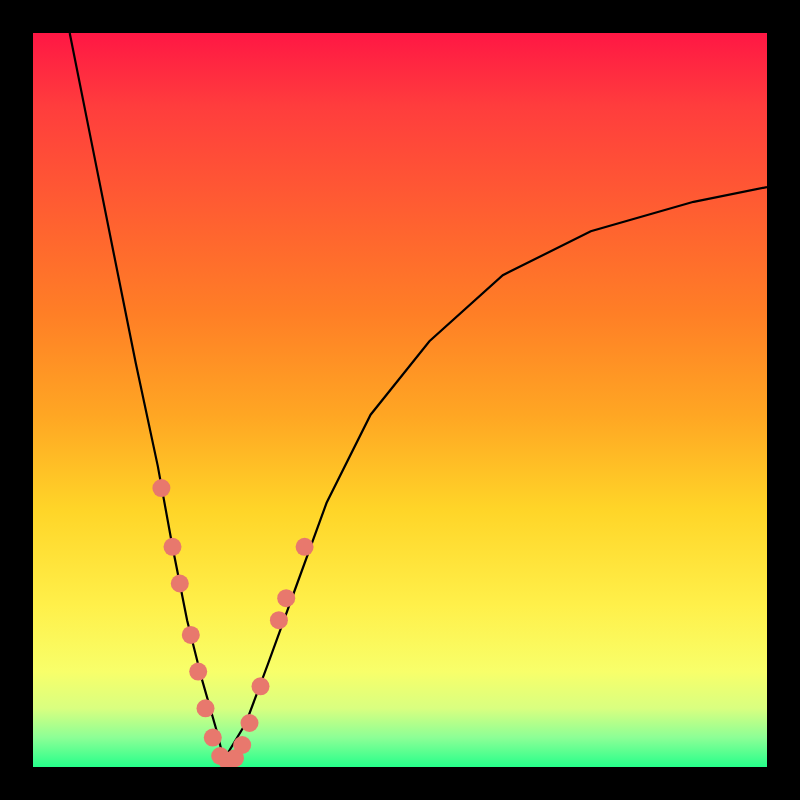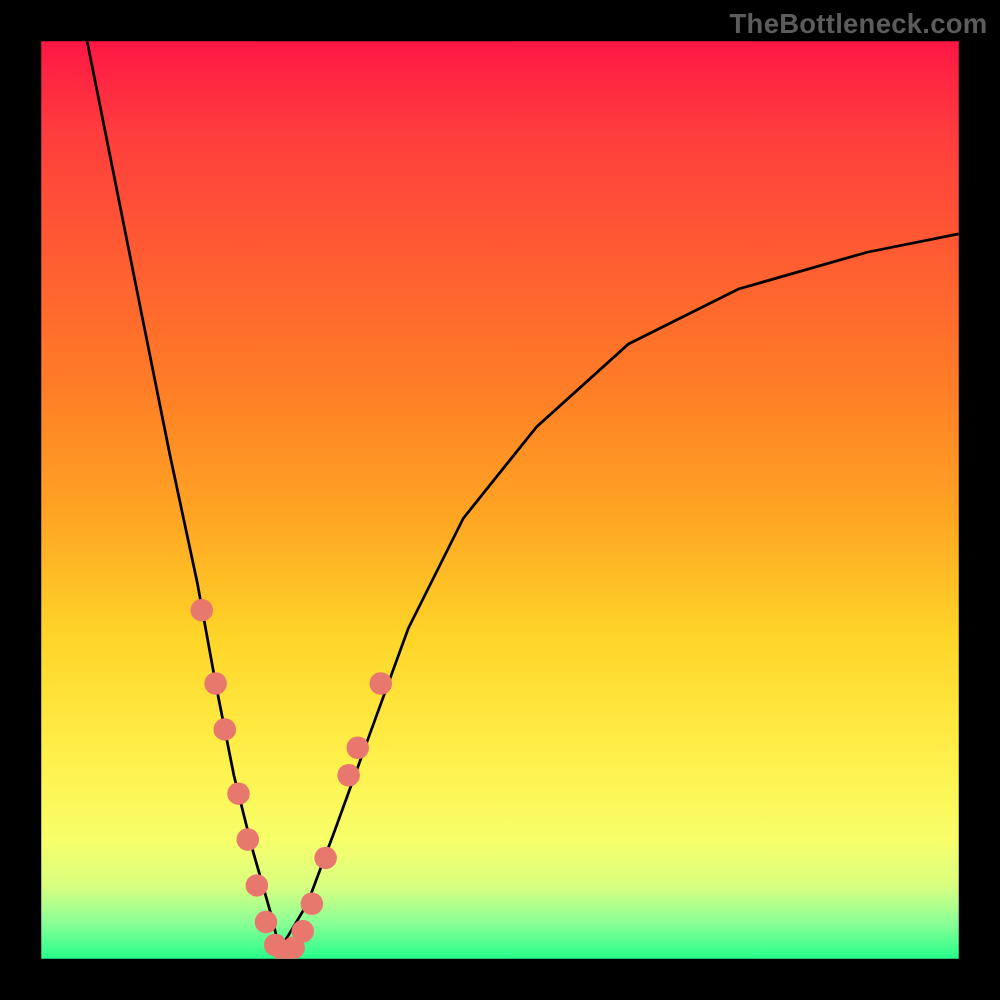--- a/index.html
+++ b/index.html
@@ -82,14 +82,13 @@
           <circle cx="201.9" cy="725.2" r="9" class="dot"></circle>
           <circle cx="209.2" cy="712.0" r="9" class="dot"></circle>
           <circle cx="216.5" cy="690.0" r="9" class="dot"></circle>
           <circle cx="227.5" cy="653.3" r="9" class="dot"></circle>
           <circle cx="245.9" cy="587.2" r="9" class="dot"></circle>
           <circle cx="253.2" cy="565.2" r="9" class="dot"></circle>
           <circle cx="271.6" cy="513.8" r="9" class="dot"></circle>
         </g>
     </svg>
   </div>
-  <div class="watermark">TheBottleneck.com</div>
 </div>
 
 </body></html>

